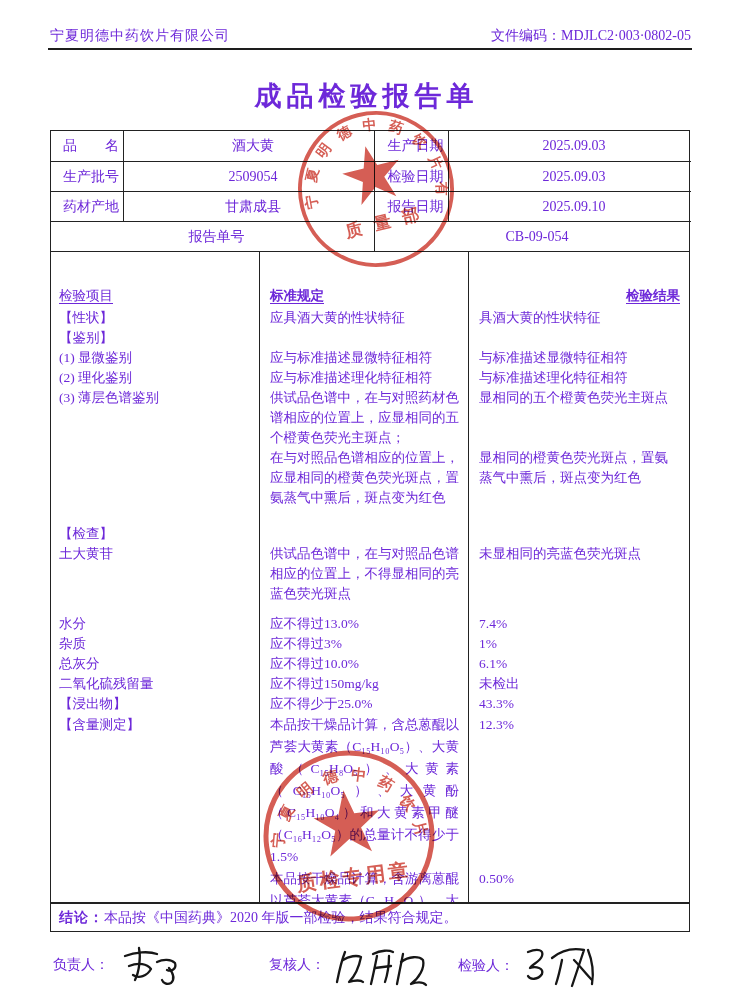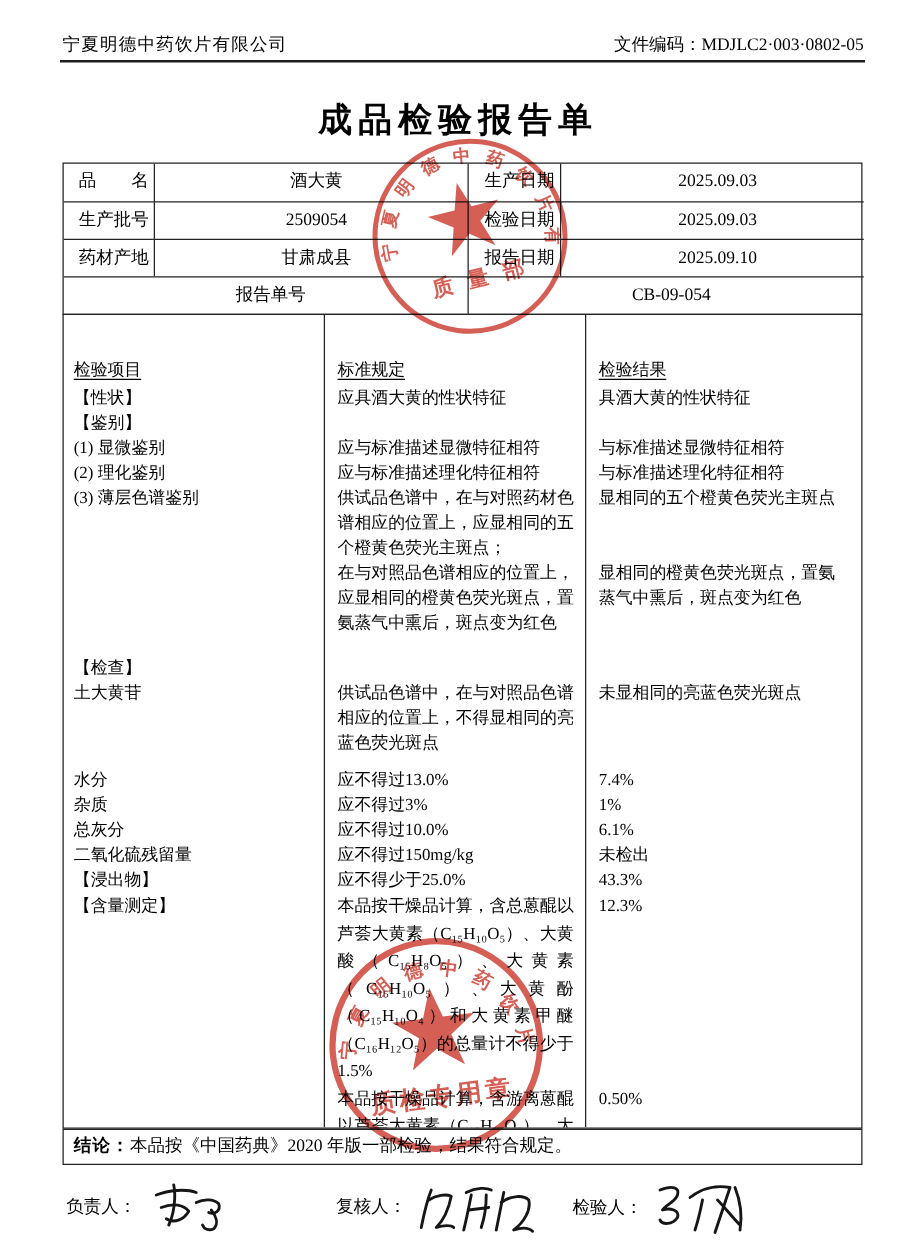--- a/index.html
+++ b/index.html
@@ -1,20 +1,20 @@
 <!DOCTYPE html>
 <html><head>
 <meta charset="utf-8">
 <style>
   * { box-sizing: border-box; margin: 0; padding: 0; }
   html,body { background:#ffffff; }
   .page {
     position: relative; width: 733px; height: 1000px; background: #fff;
     font-family: "Liberation Serif", "DejaVu Serif", serif;
-    color: #000000; overflow: hidden;
+    color: #6d28d9; overflow: hidden;
   }
   
   .hdr-company { position:absolute; left:50px; top:27px; font-size:14px; letter-spacing:1px; }
   .hdr-code { position:absolute; right:42px; top:27px; font-size:14px; }
   .hdr-rule { position:absolute; left:48px; width:644px; top:48px; height:2px; background:#1d1d1d; }
   .title { position:absolute; left:0; width:100%; top:78px; text-align:center;
            font-size:27px; font-weight:bold; letter-spacing:5px;font-family:Liberation Mono, monospace; }
   
   .info-table { position:absolute; left:50px; top:130px; width:640px;
     display:grid; grid-template-columns:72px 251px 74px 243px; border:1px solid #222; font-size:14px; }
@@ -27,21 +27,21 @@
     border:1px solid #222; border-top:1px solid #222; overflow:hidden; }
   .vline { position:absolute; top:0; bottom:0; width:1px; background:#222; }
   .vline.v1 { left:208px; } .vline.v2 { left:417px; }
   .main-grid { display:grid; grid-template-columns:208px 209px 221px; font-size:13.5px;margin-top:32px; }
   .mrow { display:contents; }
   .mc { line-height:20px; min-height:20px; padding:0 9px 0 8px; }
   .mc.std, .mc.res { padding-left:11px; }
   .mc.std { text-align:justify; text-align-last:left; }
   .th .mc { line-height:24px; min-height:24px; }
   .th .mc span { text-decoration:underline; text-underline-offset:3px; }
-  .th .mc.std, .th .mc.res { text-align:left; }
+  .th .mc.std, .th .mc.res { text-align:right;font-weight:bold; }
   .gap-lg .mc { padding-top:16px; }
   .gap-sm .mc { padding-top:10px; }
   .formula .mc { line-height:22px; }
   
   .conclusion { position:absolute; left:50px; top:903px; width:640px; height:29px;
     border:1px solid #222; line-height:27px; padding-left:8px; font-size:14px; }
   .conclusion b { letter-spacing:1px; }
   
   .sigrow { position:absolute; left:50px; top:934px; width:640px; height:62px; font-size:14px; }
   .siggroup { position:absolute; top:8px; white-space:nowrap; }

